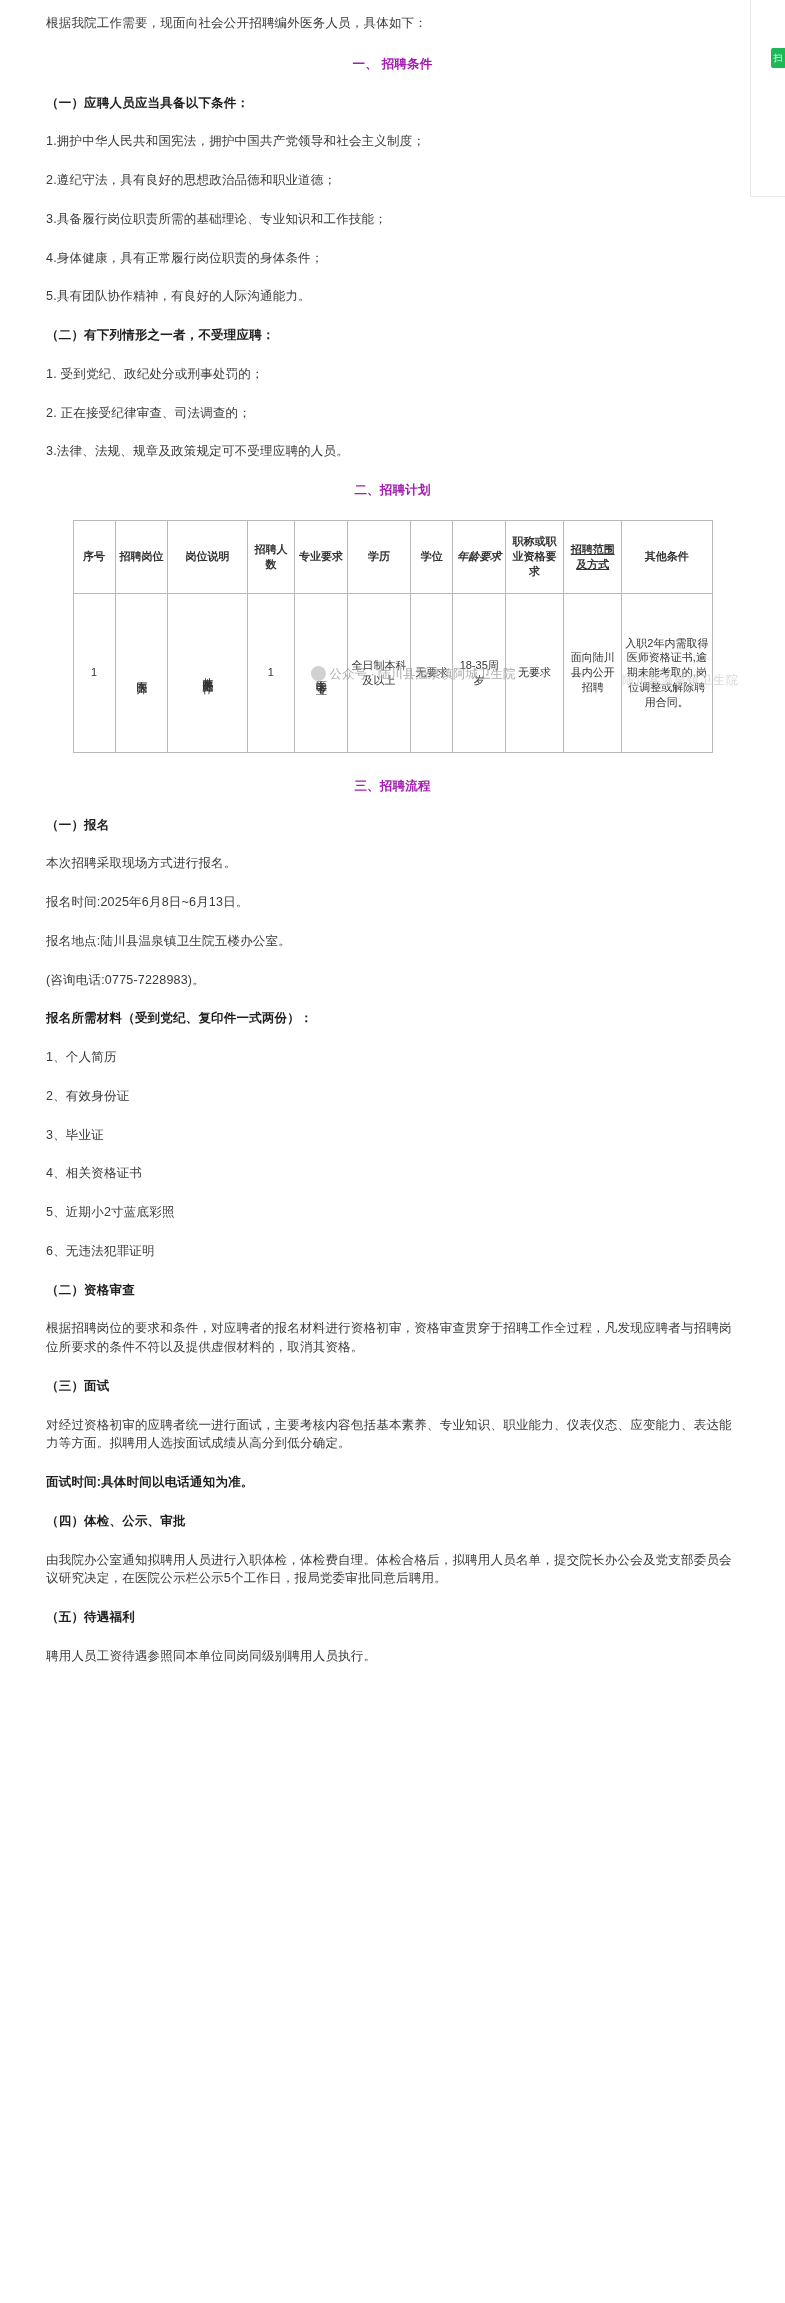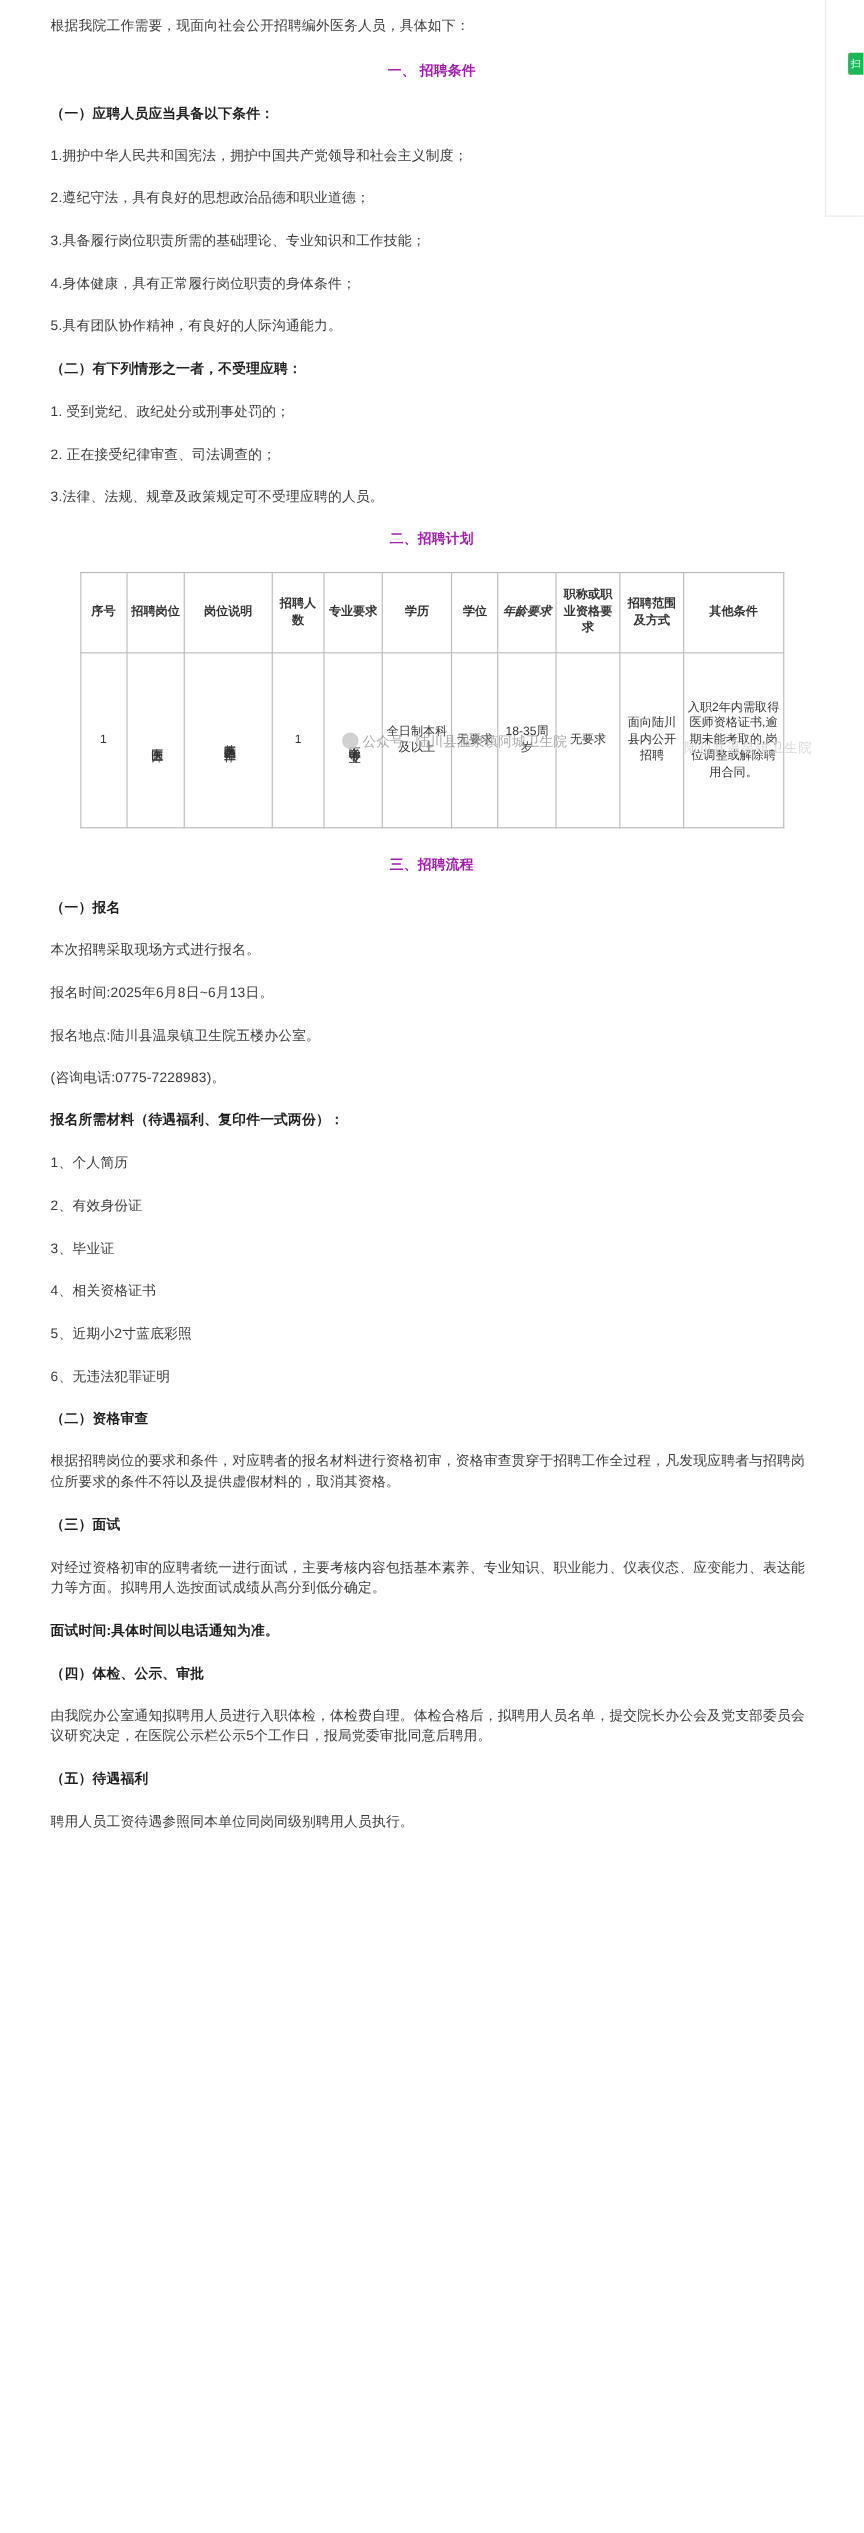--- a/index.html
+++ b/index.html
@@ -93,21 +93,21 @@
   }
   .col-0 { width: 7%; }
   .col-1 { width: 9%; }
   .col-2 { width: 14%; }
   .col-3 { width: 8%; }
   .col-4 { width: 9%; }
   .col-5 { width: 11%; margin-top: 48px; }
   .col-6 { width: 7%; }
   .col-7 { width: 9%; font-style: italic; }
   .col-8 { width: 10%; }
-  .col-9 { width: 10%; }
+  .col-9 { width: 10%; text-decoration: underline; }
   .col-10 { width: 16%; }
   .vtext {
     writing-mode: vertical-rl;
     text-orientation: upright;
     display: inline-block;
     letter-spacing: 1px;
     line-height: 1.2;
   }
   .watermark {
     position: absolute;
@@ -207,21 +207,21 @@
   </div>
 
   <p class="section">三、招聘流程</p>
 
   <p class="bold">（一）报名</p>
   <p>本次招聘采取现场方式进行报名。</p>
   <p>报名时间:2025年6月8日~6月13日。</p>
   <p>报名地点:陆川县温泉镇卫生院五楼办公室。</p>
   <p>(咨询电话:0775-7228983)。</p>
 
-  <p class="bold">报名所需材料（待遇福利、复印件一式两份）：</p>
+  <p class="bold">报名所需材料（受到党纪、复印件一式两份）：</p>
   <p>1、个人简历</p>
   <p>2、有效身份证</p>
   <p>3、毕业证</p>
   <p>4、相关资格证书</p>
   <p>5、近期小2寸蓝底彩照</p>
   <p>6、无违法犯罪证明</p>
 
   <p class="bold">（二）资格审查</p>
   <p>根据招聘岗位的要求和条件，对应聘者的报名材料进行资格初审，资格审查贯穿于招聘工作全过程，凡发现应聘者与招聘岗位所要求的条件不符以及提供虚假材料的，取消其资格。</p>
 

